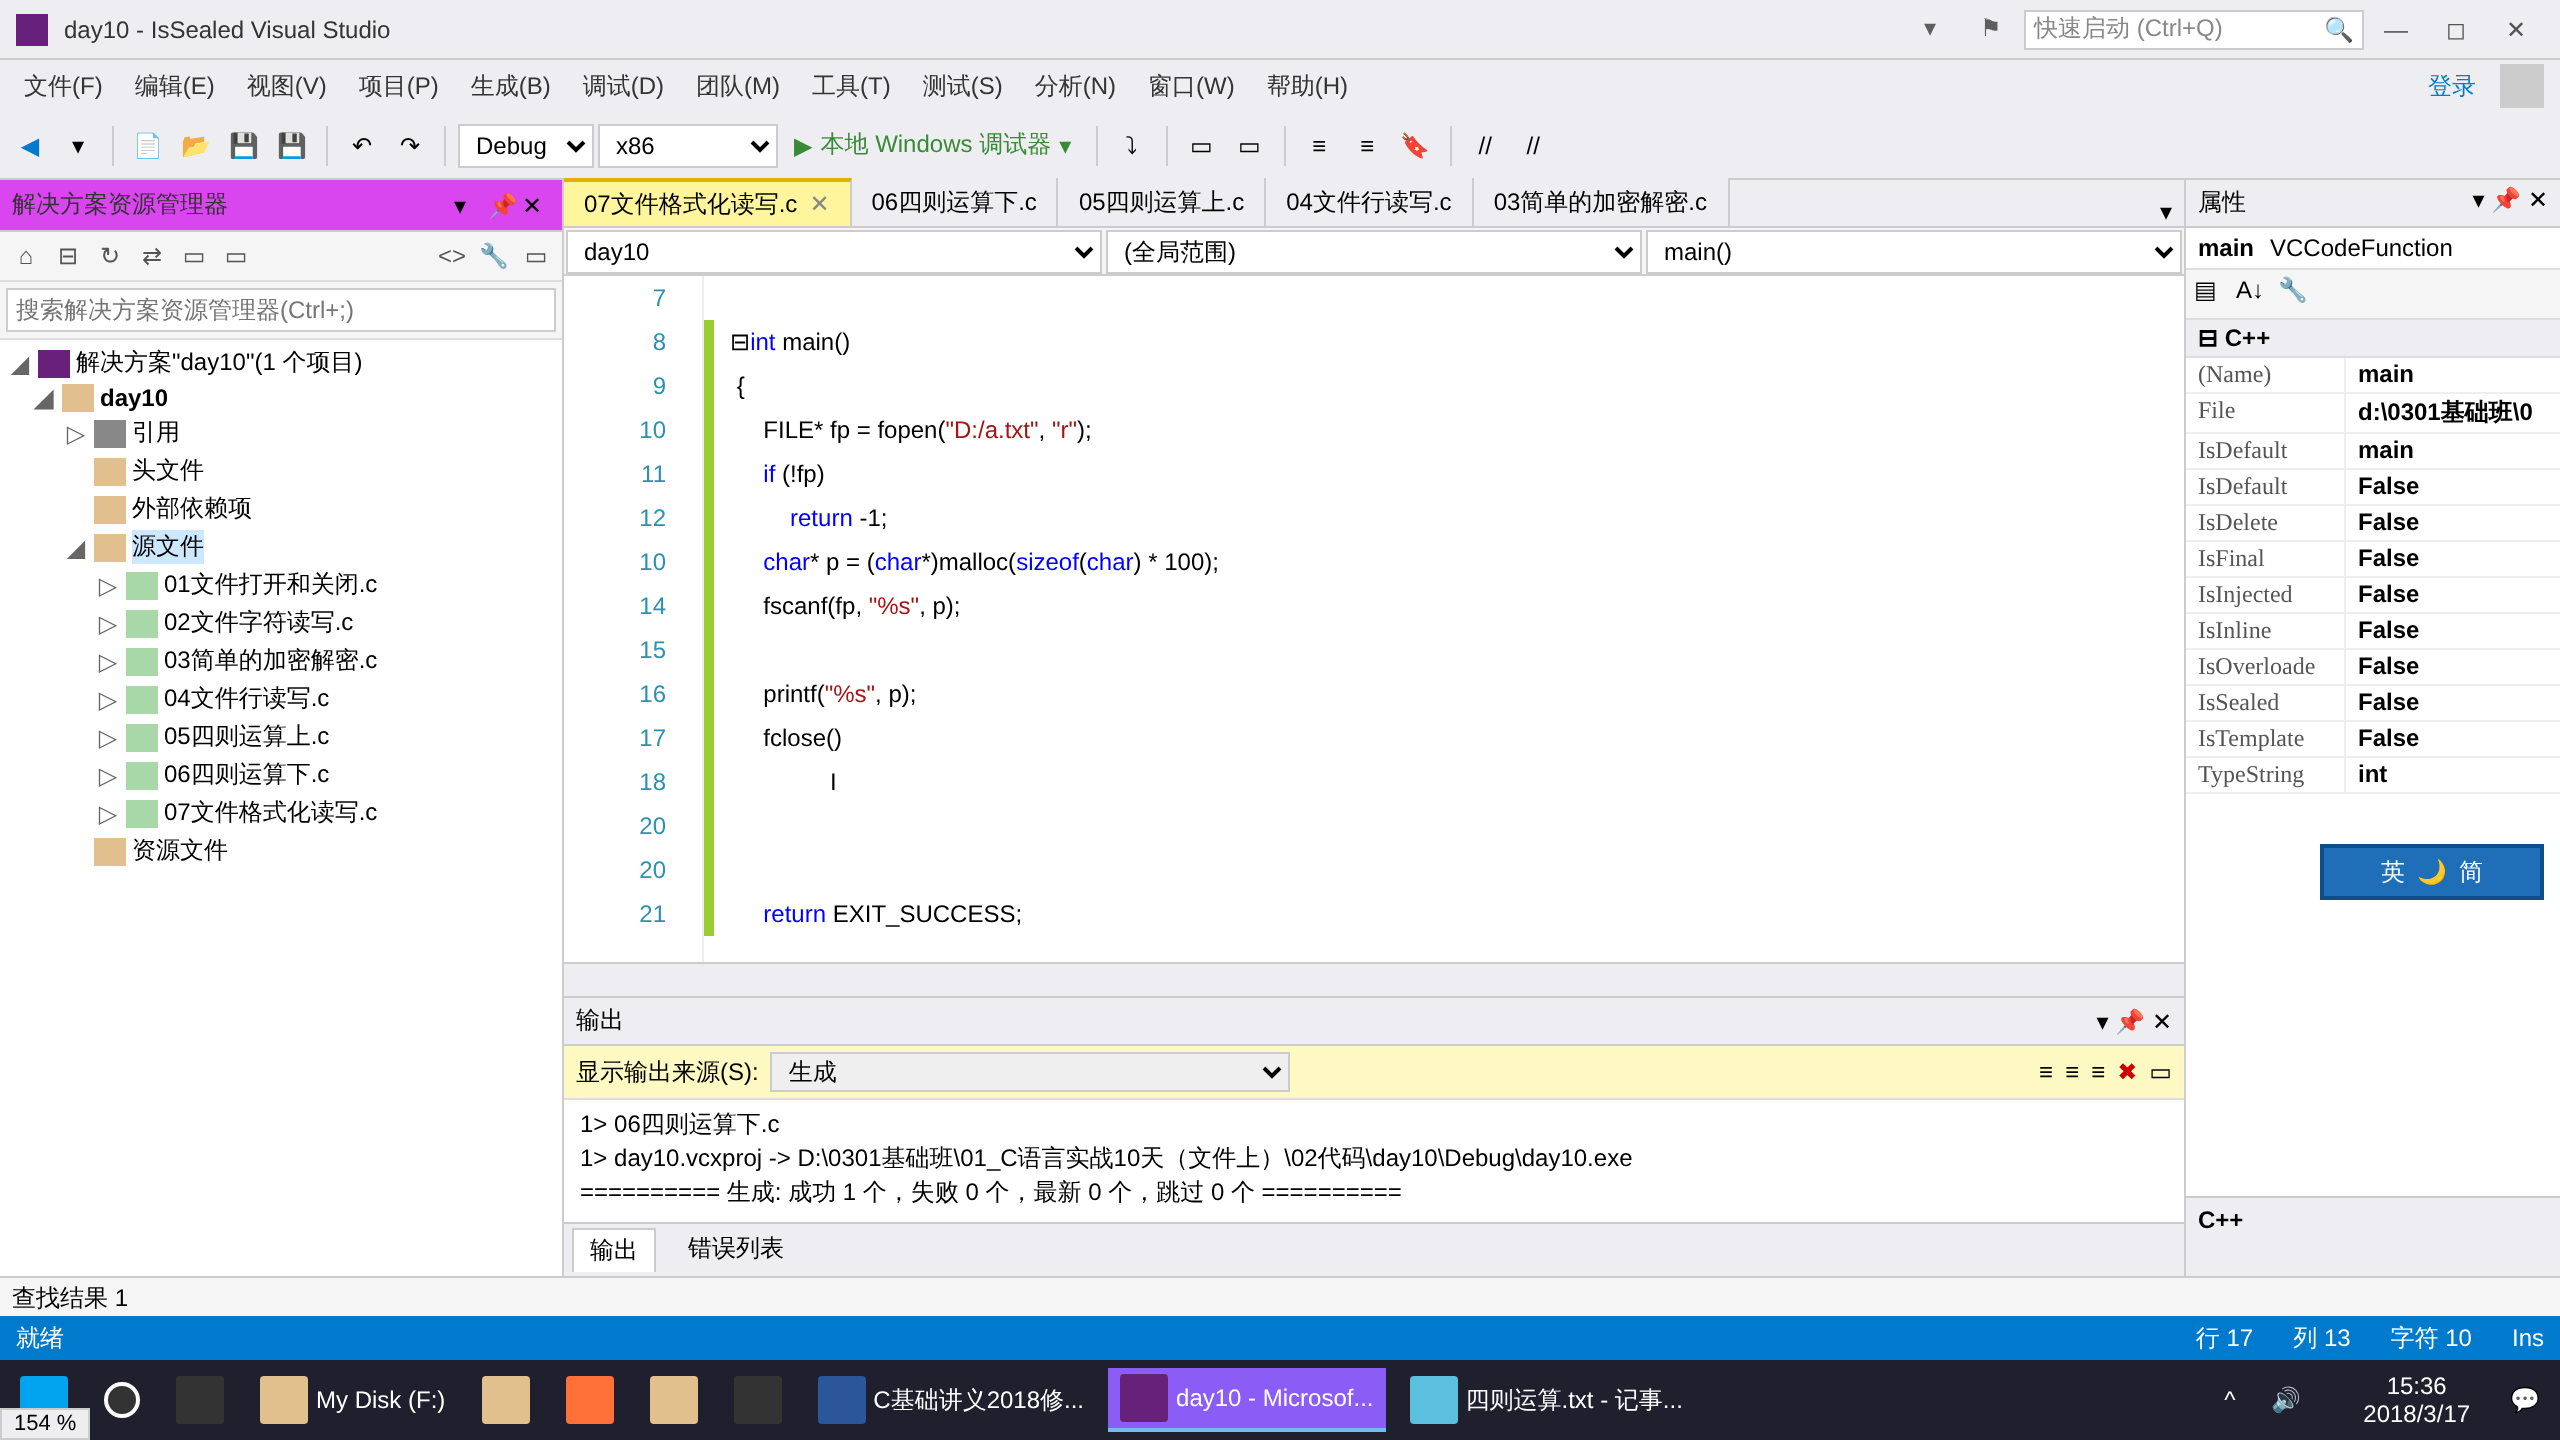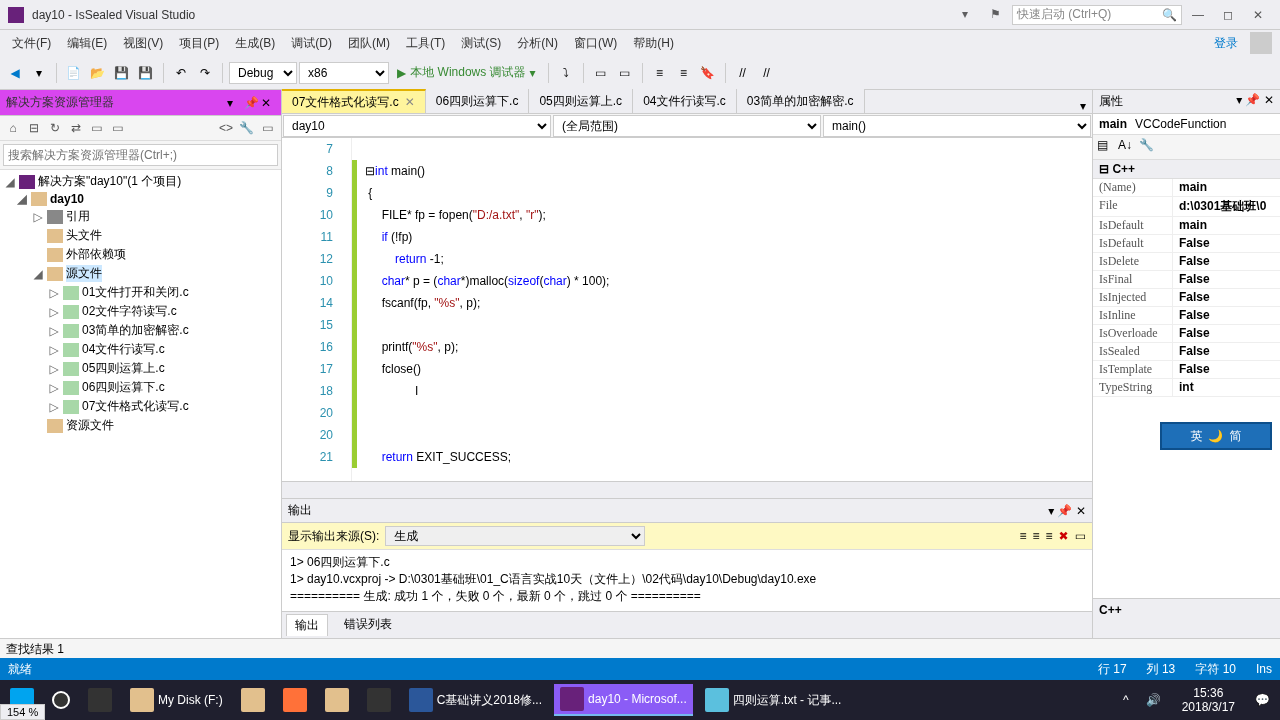--- a/index.html
+++ b/index.html
@@ -94,21 +94,21 @@
 .find-results { background: #f5f5f5; border-top: 1px solid #ccc; padding: 2px 6px; height: 20px; }
 
 .statusbar { height: 22px; background: #007acc; color: #fff; display: flex; align-items: center; padding: 0 8px; gap: 20px; }
 .statusbar .spacer { flex: 1; }
 
 .taskbar { height: 40px; background: #1f1f2e; display: flex; align-items: center; padding: 0 4px; gap: 6px; color: #fff; }
 .taskbar .tbitem { height: 32px; display: flex; align-items: center; padding: 0 6px; gap: 4px; }
 .taskbar .tbitem.active { background: #8b5cf6; border-bottom: 2px solid #76b9ed; }
 .taskbar .tbicon { width: 24px; height: 24px; background: #555; border-radius: 2px; }
 .taskbar .spacer { flex: 1; }
-.taskbar .clock { text-align: center; font-size: 11px; padding: 0 8px; line-height: 1.2; }
+.taskbar .clock { text-align: center; font-size: 11px; padding: 0 8px; line-height: 1.2; margin-left: 11px; }
 
 .ime-float { position: absolute; right: 8px; bottom: 270px; width: 112px; height: 28px; background: #1e6fb8; border: 2px solid #0d4f8b; display: flex; align-items: center; justify-content: center; color: #fff; gap: 6px; }
 </style>
 </head>
 <body>
 
 <div class="titlebar">
   <span class="vs-icon"></span>
   <span class="title">day10 - IsSealed Visual Studio</span>
   <span class="spacer"></span>

